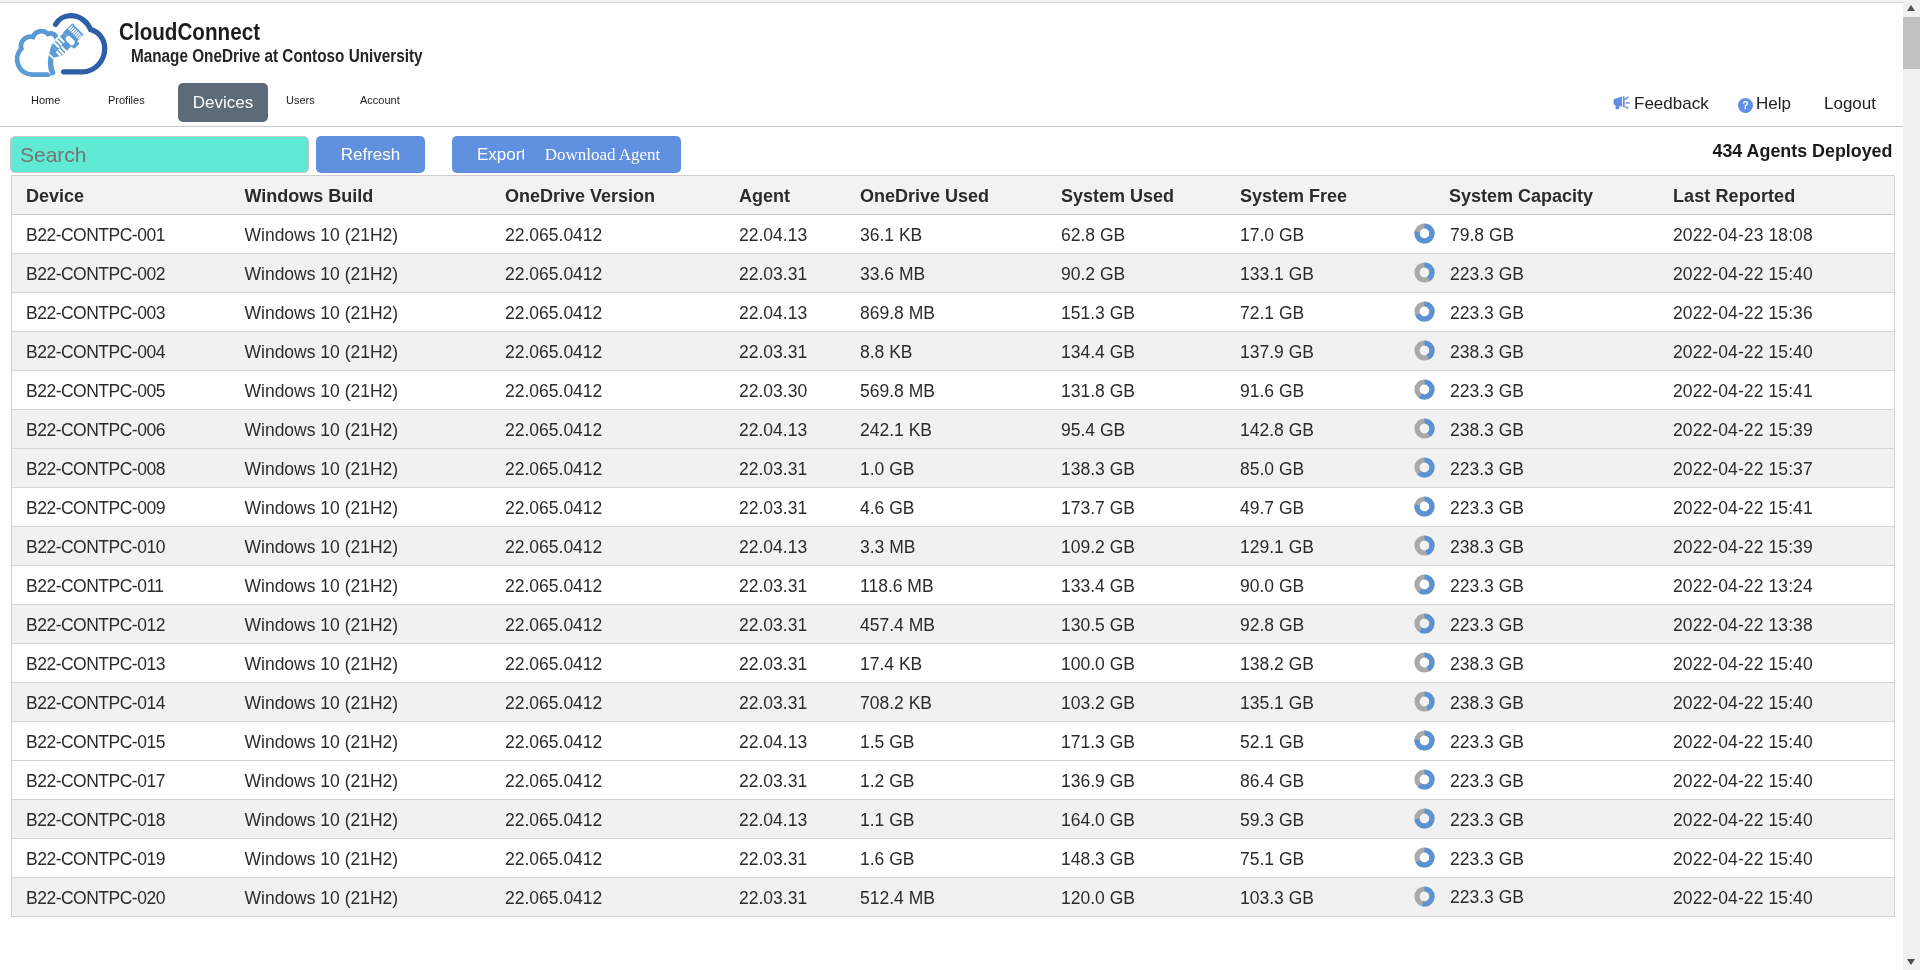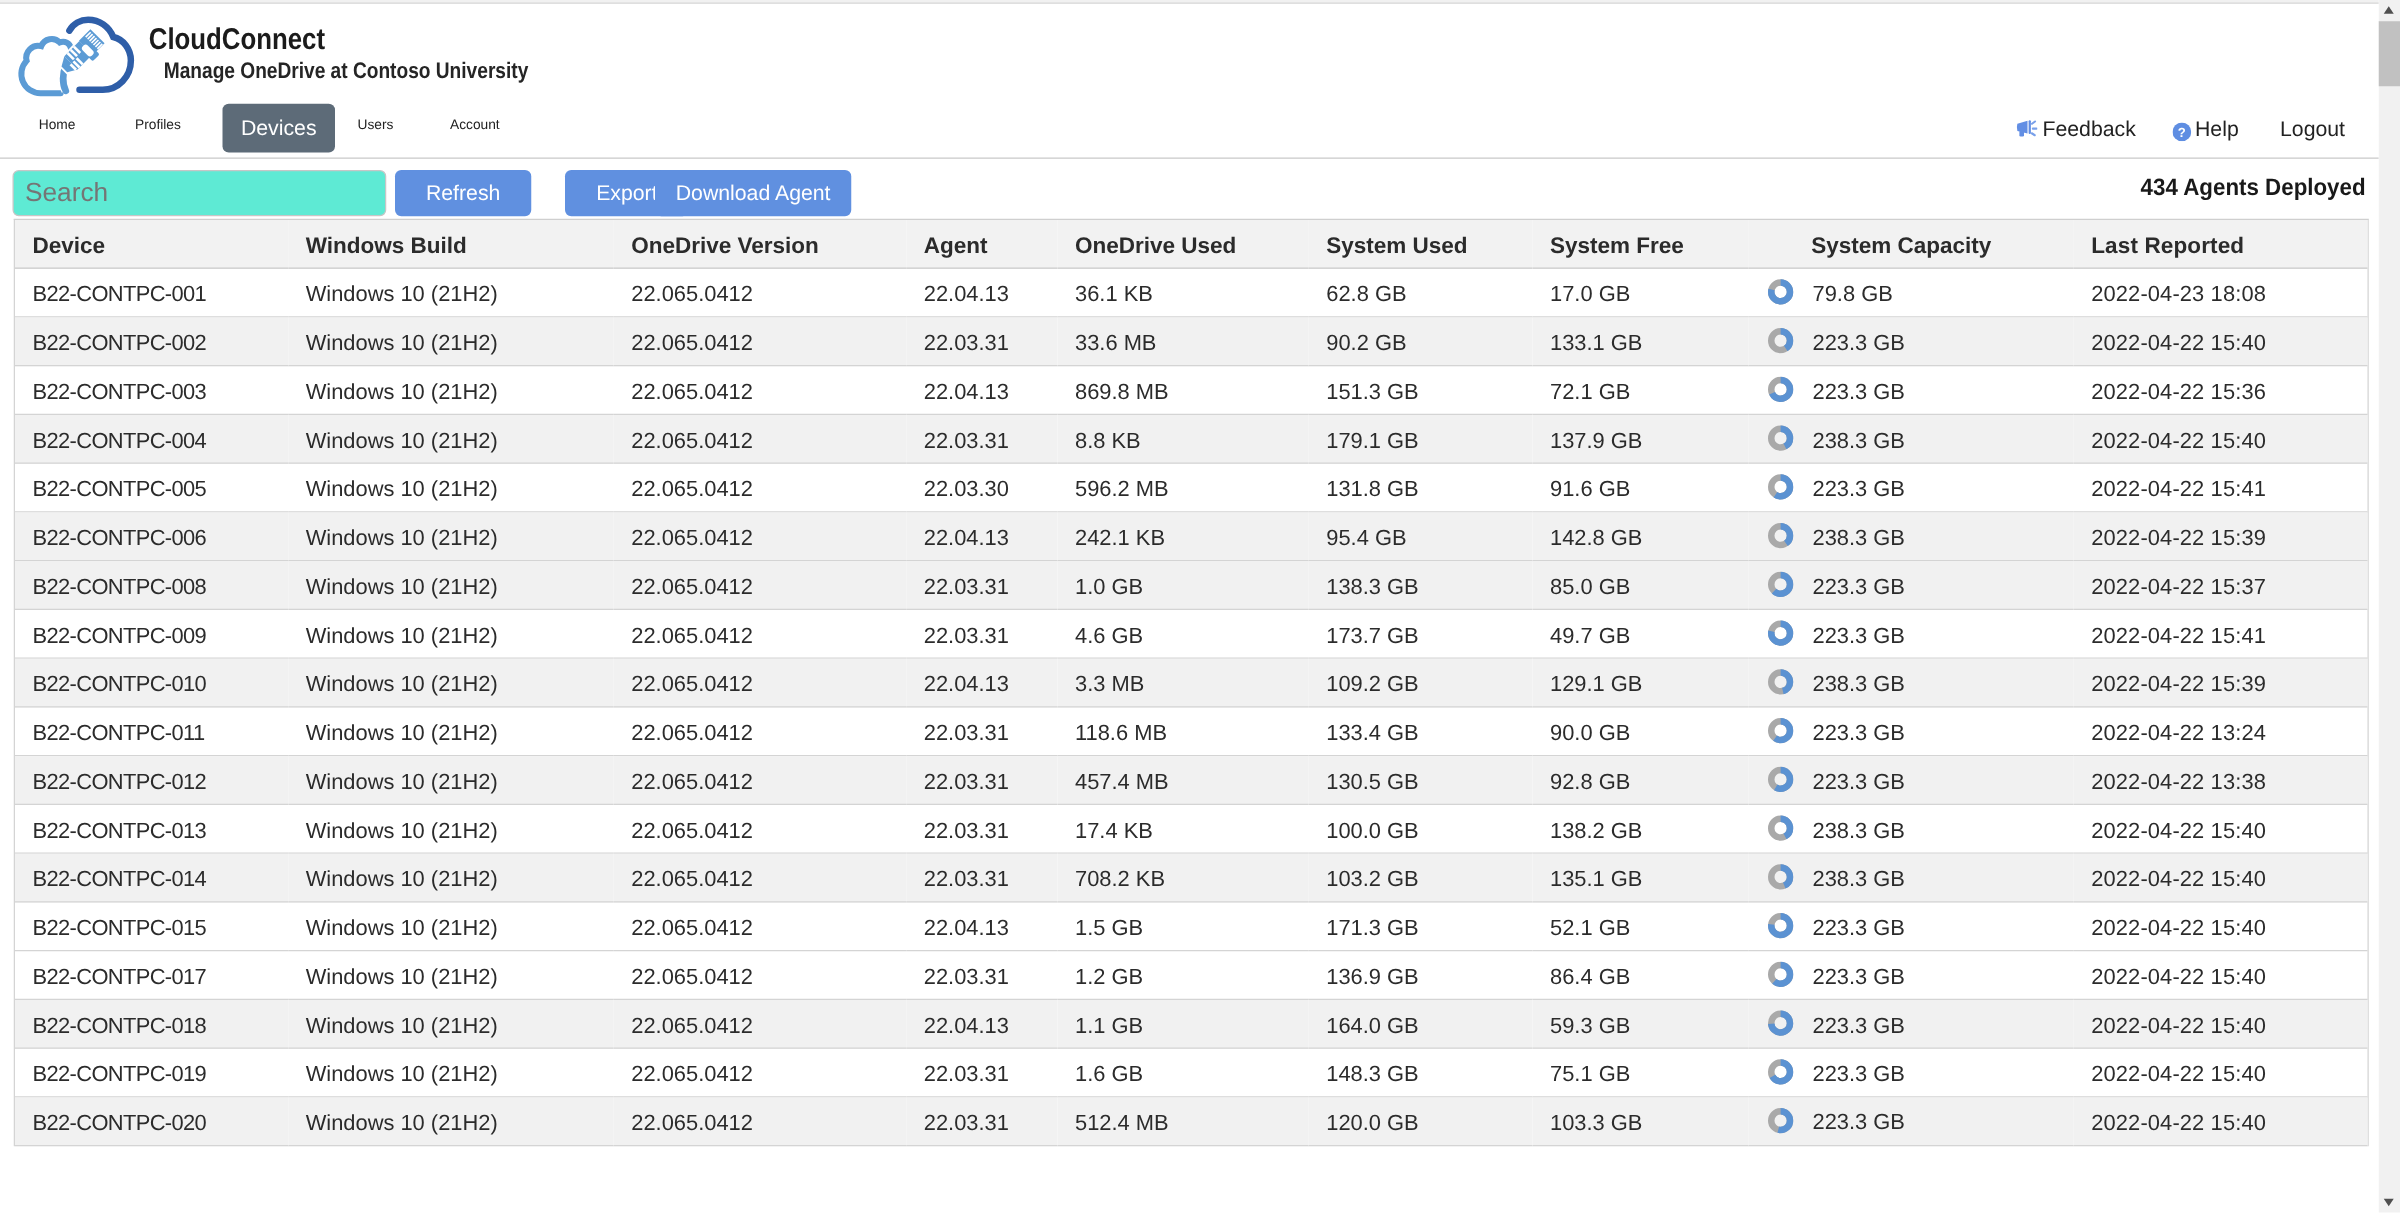--- a/index.html
+++ b/index.html
@@ -122,21 +122,21 @@
   <text x="7.5" y="11.4" font-size="10.5" font-weight="bold" fill="#fff" text-anchor="middle" font-family="Liberation Sans">?</text>
 </svg>
 </div>
 <div class="nav-r" style="left:1756px;">Help</div>
 <div class="nav-r" style="left:1824px;">Logout</div>
 <div id="navline"></div>
 
 <div id="search">Search</div>
 <div class="btn" style="left:316px; width:109px;">Refresh</div>
 <div class="btn" style="left:420px; width:99px;margin-left:32px;">Export</div>
-<div class="btn" style="left:524px; width:157px;">Download Agent</div>
+<div class="btn" style="left:524px; width:157px;font-family:Liberation Serif, serif;">Download Agent</div>
 <div id="agents">434 Agents Deployed</div>
 
 <table>
 <colgroup>
 <col style="width:218.5px">
       <col style="width:260.5px">
       <col style="width:234px">
       <col style="width:121px">
 <col style="width:201px">
       <col style="width:179px">
@@ -197,34 +197,34 @@
             <circle cx="10.5" cy="10.5" r="7.5" fill="none" stroke="#5b92d2" stroke-width="5.2" stroke-dasharray="31.93 15.19" transform="rotate(-90 10.5 10.5)"></circle>
           </svg><span>223.3 GB</span></td>
         <td>2022-04-22 15:36</td>
       </tr>
 <tr class="alt">
         <td>B22-CONTPC-004</td>
         <td>Windows 10 (21H2)</td>
         <td>22.065.0412</td>
         <td>22.03.31</td>
         <td>8.8 KB</td>
-        <td>179.1 GB</td>
+        <td>134.4 GB</td>
         <td>137.9 GB</td>
         <td class="cap" style="padding-left:15px"><svg class="donut" width="21" height="21" viewBox="0 0 21 21">
             <circle cx="10.5" cy="10.5" r="7.5" fill="none" stroke="#a9a9a9" stroke-width="5.2"></circle>
             <circle cx="10.5" cy="10.5" r="7.5" fill="none" stroke="#5b92d2" stroke-width="5.2" stroke-dasharray="19.85 27.27" transform="rotate(-90 10.5 10.5)"></circle>
           </svg><span>238.3 GB</span></td>
         <td>2022-04-22 15:40</td>
       </tr>
 <tr>
         <td>B22-CONTPC-005</td>
         <td>Windows 10 (21H2)</td>
         <td>22.065.0412</td>
         <td>22.03.30</td>
-        <td>596.2 MB</td>
+        <td>569.8 MB</td>
         <td>131.8 GB</td>
         <td>91.6 GB</td>
         <td class="cap" style="padding-left:15px"><svg class="donut" width="21" height="21" viewBox="0 0 21 21">
             <circle cx="10.5" cy="10.5" r="7.5" fill="none" stroke="#a9a9a9" stroke-width="5.2"></circle>
             <circle cx="10.5" cy="10.5" r="7.5" fill="none" stroke="#5b92d2" stroke-width="5.2" stroke-dasharray="27.81 19.31" transform="rotate(-90 10.5 10.5)"></circle>
           </svg><span>223.3 GB</span></td>
         <td>2022-04-22 15:41</td>
       </tr>
 <tr class="alt">
         <td>B22-CONTPC-006</td>

